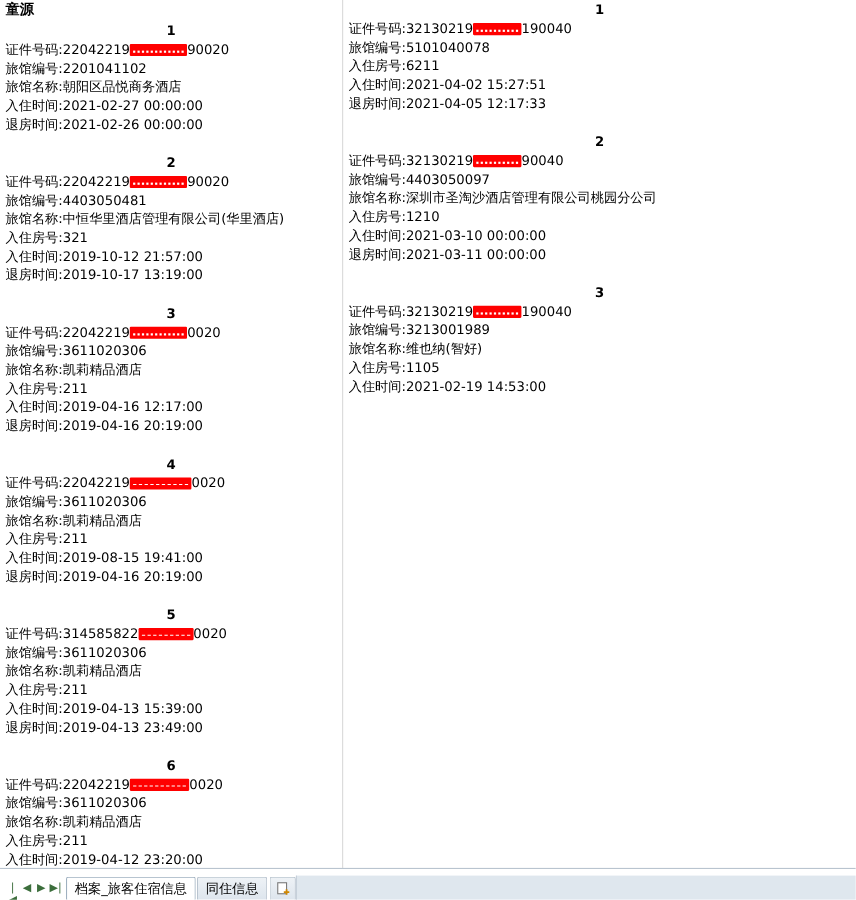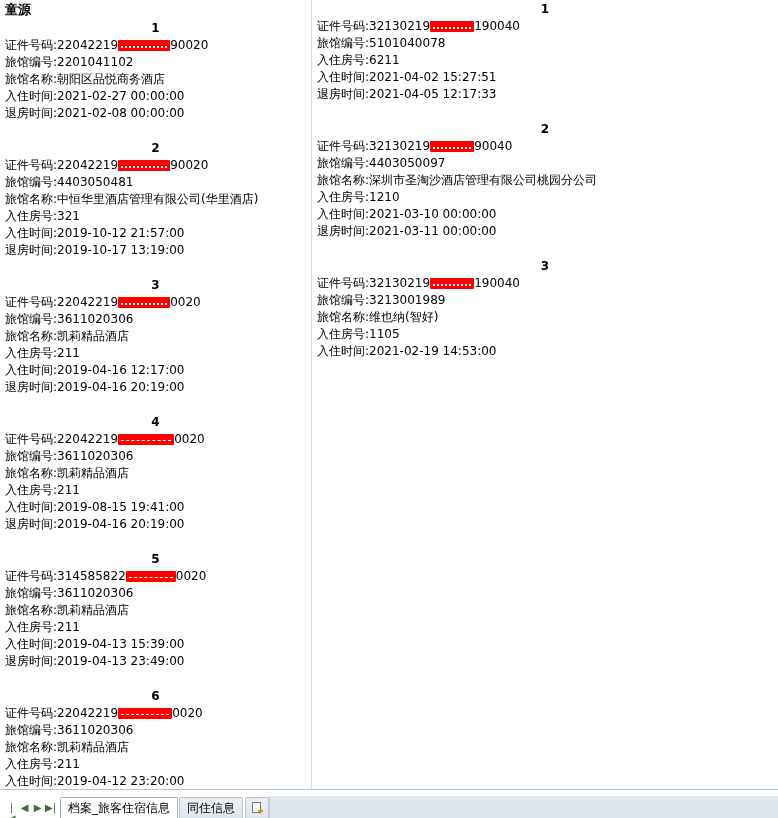--- a/index.html
+++ b/index.html
@@ -175,21 +175,21 @@
 
     <div class="col col-left">
       <div class="col-header">童源</div>
       <div id="left-groups">
           <div class="group">
             <div class="group-index">1</div>
             <div class="rec-line"><span>证件号码:</span><span>22042219</span><span class="redact wavy" style="width: 52px;"></span><span>90020</span></div>
             <div class="rec-line"><span>旅馆编号:</span><span>2201041102</span></div>
             <div class="rec-line"><span>旅馆名称:</span><span>朝阳区品悦商务酒店</span></div>
             <div class="rec-line"><span>入住时间:</span><span>2021-02-27 00:00:00</span></div>
-            <div class="rec-line"><span>退房时间:</span><span>2021-02-08 00:00:00</span></div>
+            <div class="rec-line"><span>退房时间:</span><span>2021-02-26 00:00:00</span></div>
           </div>
           <div class="spacer"></div>
           <div class="group">
             <div class="group-index">2</div>
             <div class="rec-line"><span>证件号码:</span><span>22042219</span><span class="redact wavy" style="width: 52px;"></span><span>90020</span></div>
             <div class="rec-line"><span>旅馆编号:</span><span>4403050481</span></div>
             <div class="rec-line"><span>旅馆名称:</span><span>中恒华里酒店管理有限公司(华里酒店)</span></div>
             <div class="rec-line"><span>入住房号:</span><span>321</span></div>
             <div class="rec-line"><span>入住时间:</span><span>2019-10-12 21:57:00</span></div>
             <div class="rec-line"><span>退房时间:</span><span>2019-10-17 13:19:00</span></div>

